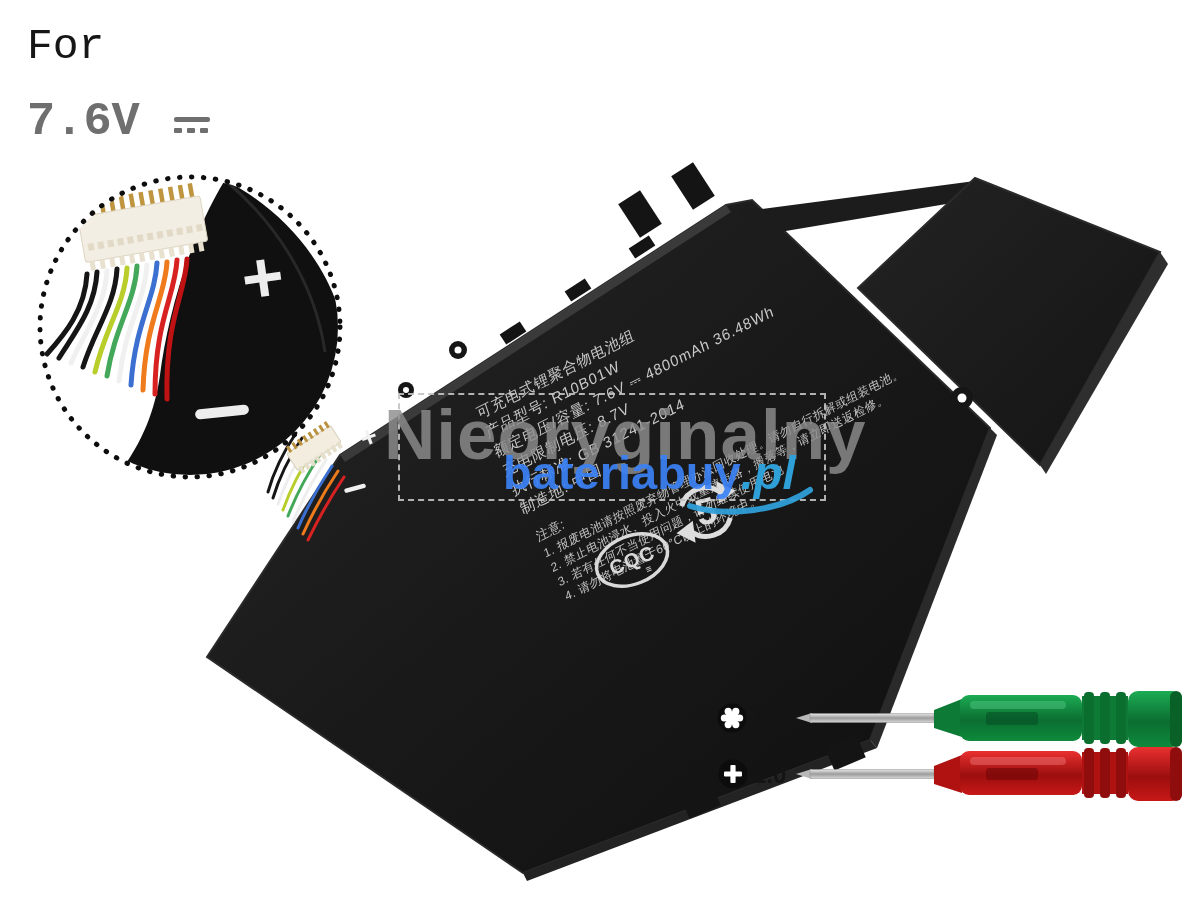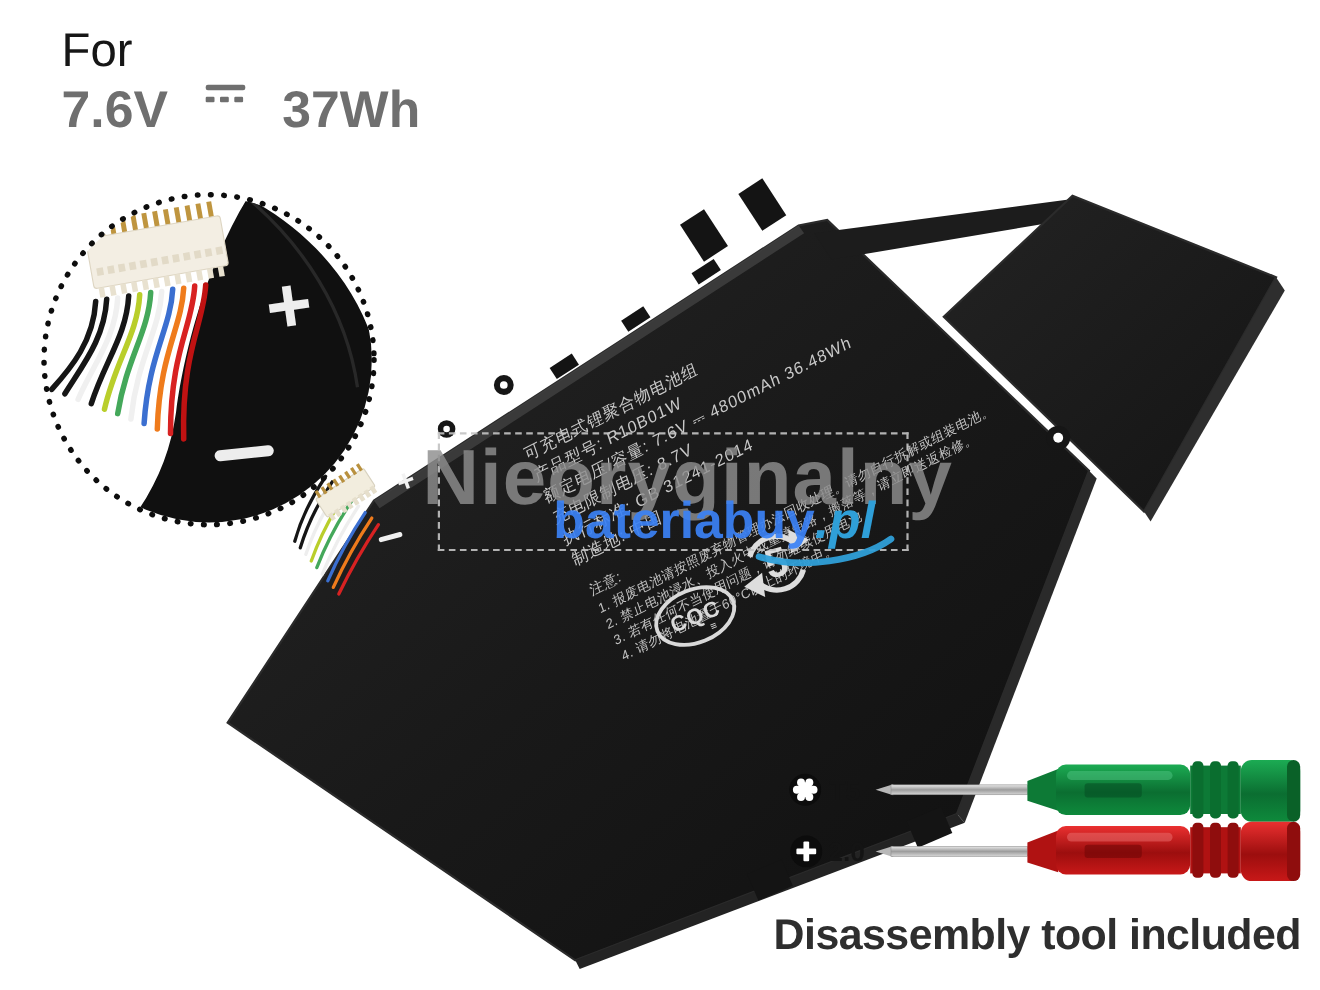--- a/index.html
+++ b/index.html
@@ -3,25 +3,25 @@
 <meta charset="utf-8">
 <style>
   html,body{margin:0;padding:0;background:#ffffff;}
   *{box-sizing:border-box;}
   .stage{position:relative;width:1200px;height:900px;background:#fff;overflow:hidden;
          font-family:"Liberation Sans", sans-serif;}
   .abs{position:absolute;}
   svg{display:block;}
 
   
-  .title-block{left:56px;top:22px;z-index:6;}
+  .title-block{left:27px;top:22px;z-index:6;font-family:Liberation Mono, monospace;}
   .title-row{display:flex;align-items:baseline;gap:16px;color:#161616;}
   .title-prefix{font-size:43px;font-weight:500;letter-spacing:0;}
   .title-model{font-size:60px;font-weight:800;letter-spacing:1px;}
-  .specs-row{display:flex;align-items:flex-start;gap:34px;margin-top:0;
+  .specs-row{display:flex;align-items:center;gap:34px;margin-top:24px;
              color:var(--title-gray,#6f6f6f);font-weight:800;font-size:47px;}
   .dc-symbol{display:flex;flex-direction:column;gap:6px;margin-top:6px;}
   .dc-top{width:36px;height:5px;background:var(--title-gray,#6f6f6f);border-radius:2px;}
   .dc-dashes{display:flex;gap:5px;}
   .dc-dash{width:8px;height:5px;background:var(--title-gray,#6f6f6f);border-radius:1px;}
 
   
   .wm-box{left:398px;top:393px;width:428px;height:108px;
           border:2px dashed rgba(195,195,195,.9);z-index:3;}
   .wm-main{left:384px;top:394px;z-index:3;font-size:71px;font-weight:700;
@@ -260,21 +260,20 @@
     <div class="specs-row">
       <span>7.6V</span>
       <span class="dc-symbol">
         <span class="dc-top"></span>
         <span class="dc-dashes">
             <span class="dc-dash"></span>
             <span class="dc-dash"></span>
             <span class="dc-dash"></span>
           </span>
       </span>
-      <span>37Wh</span>
     </div>
   </div>
 
   <svg class="abs tools-svg" width="510" height="160" viewBox="0 0 510 160">
     <defs>
       <linearGradient id="gradS" x1="0" y1="0" x2="0" y2="1">
         <stop offset="0" stop-color="#e8e8e8"></stop>
           <stop offset="0.5" stop-color="#9c9c9c"></stop>
           <stop offset="1" stop-color="#d6d6d6"></stop>
       </linearGradient>
@@ -333,15 +332,14 @@
       <rect x="296" y="96" width="52" height="12" rx="3" fill="#6e0606" opacity="0.55"></rect>
       <rect x="392" y="80" width="46" height="42" fill="#b01212"></rect>
       <rect x="394" y="76" width="10" height="50" rx="4" fill="#8f0d0d"></rect>
       <rect x="410" y="76" width="10" height="50" rx="4" fill="#8f0d0d"></rect>
       <rect x="426" y="76" width="10" height="50" rx="4" fill="#8f0d0d"></rect>
       <rect x="438" y="75" width="54" height="54" rx="10" fill="url(#gradR)"></rect>
       <rect x="480" y="75" width="12" height="54" rx="6" fill="#8f0d0d"></rect>
     </g>
   </svg>
 
-  <div class="abs caption">Disassembly tool included</div>
 
 </div>
 
 </body></html>

